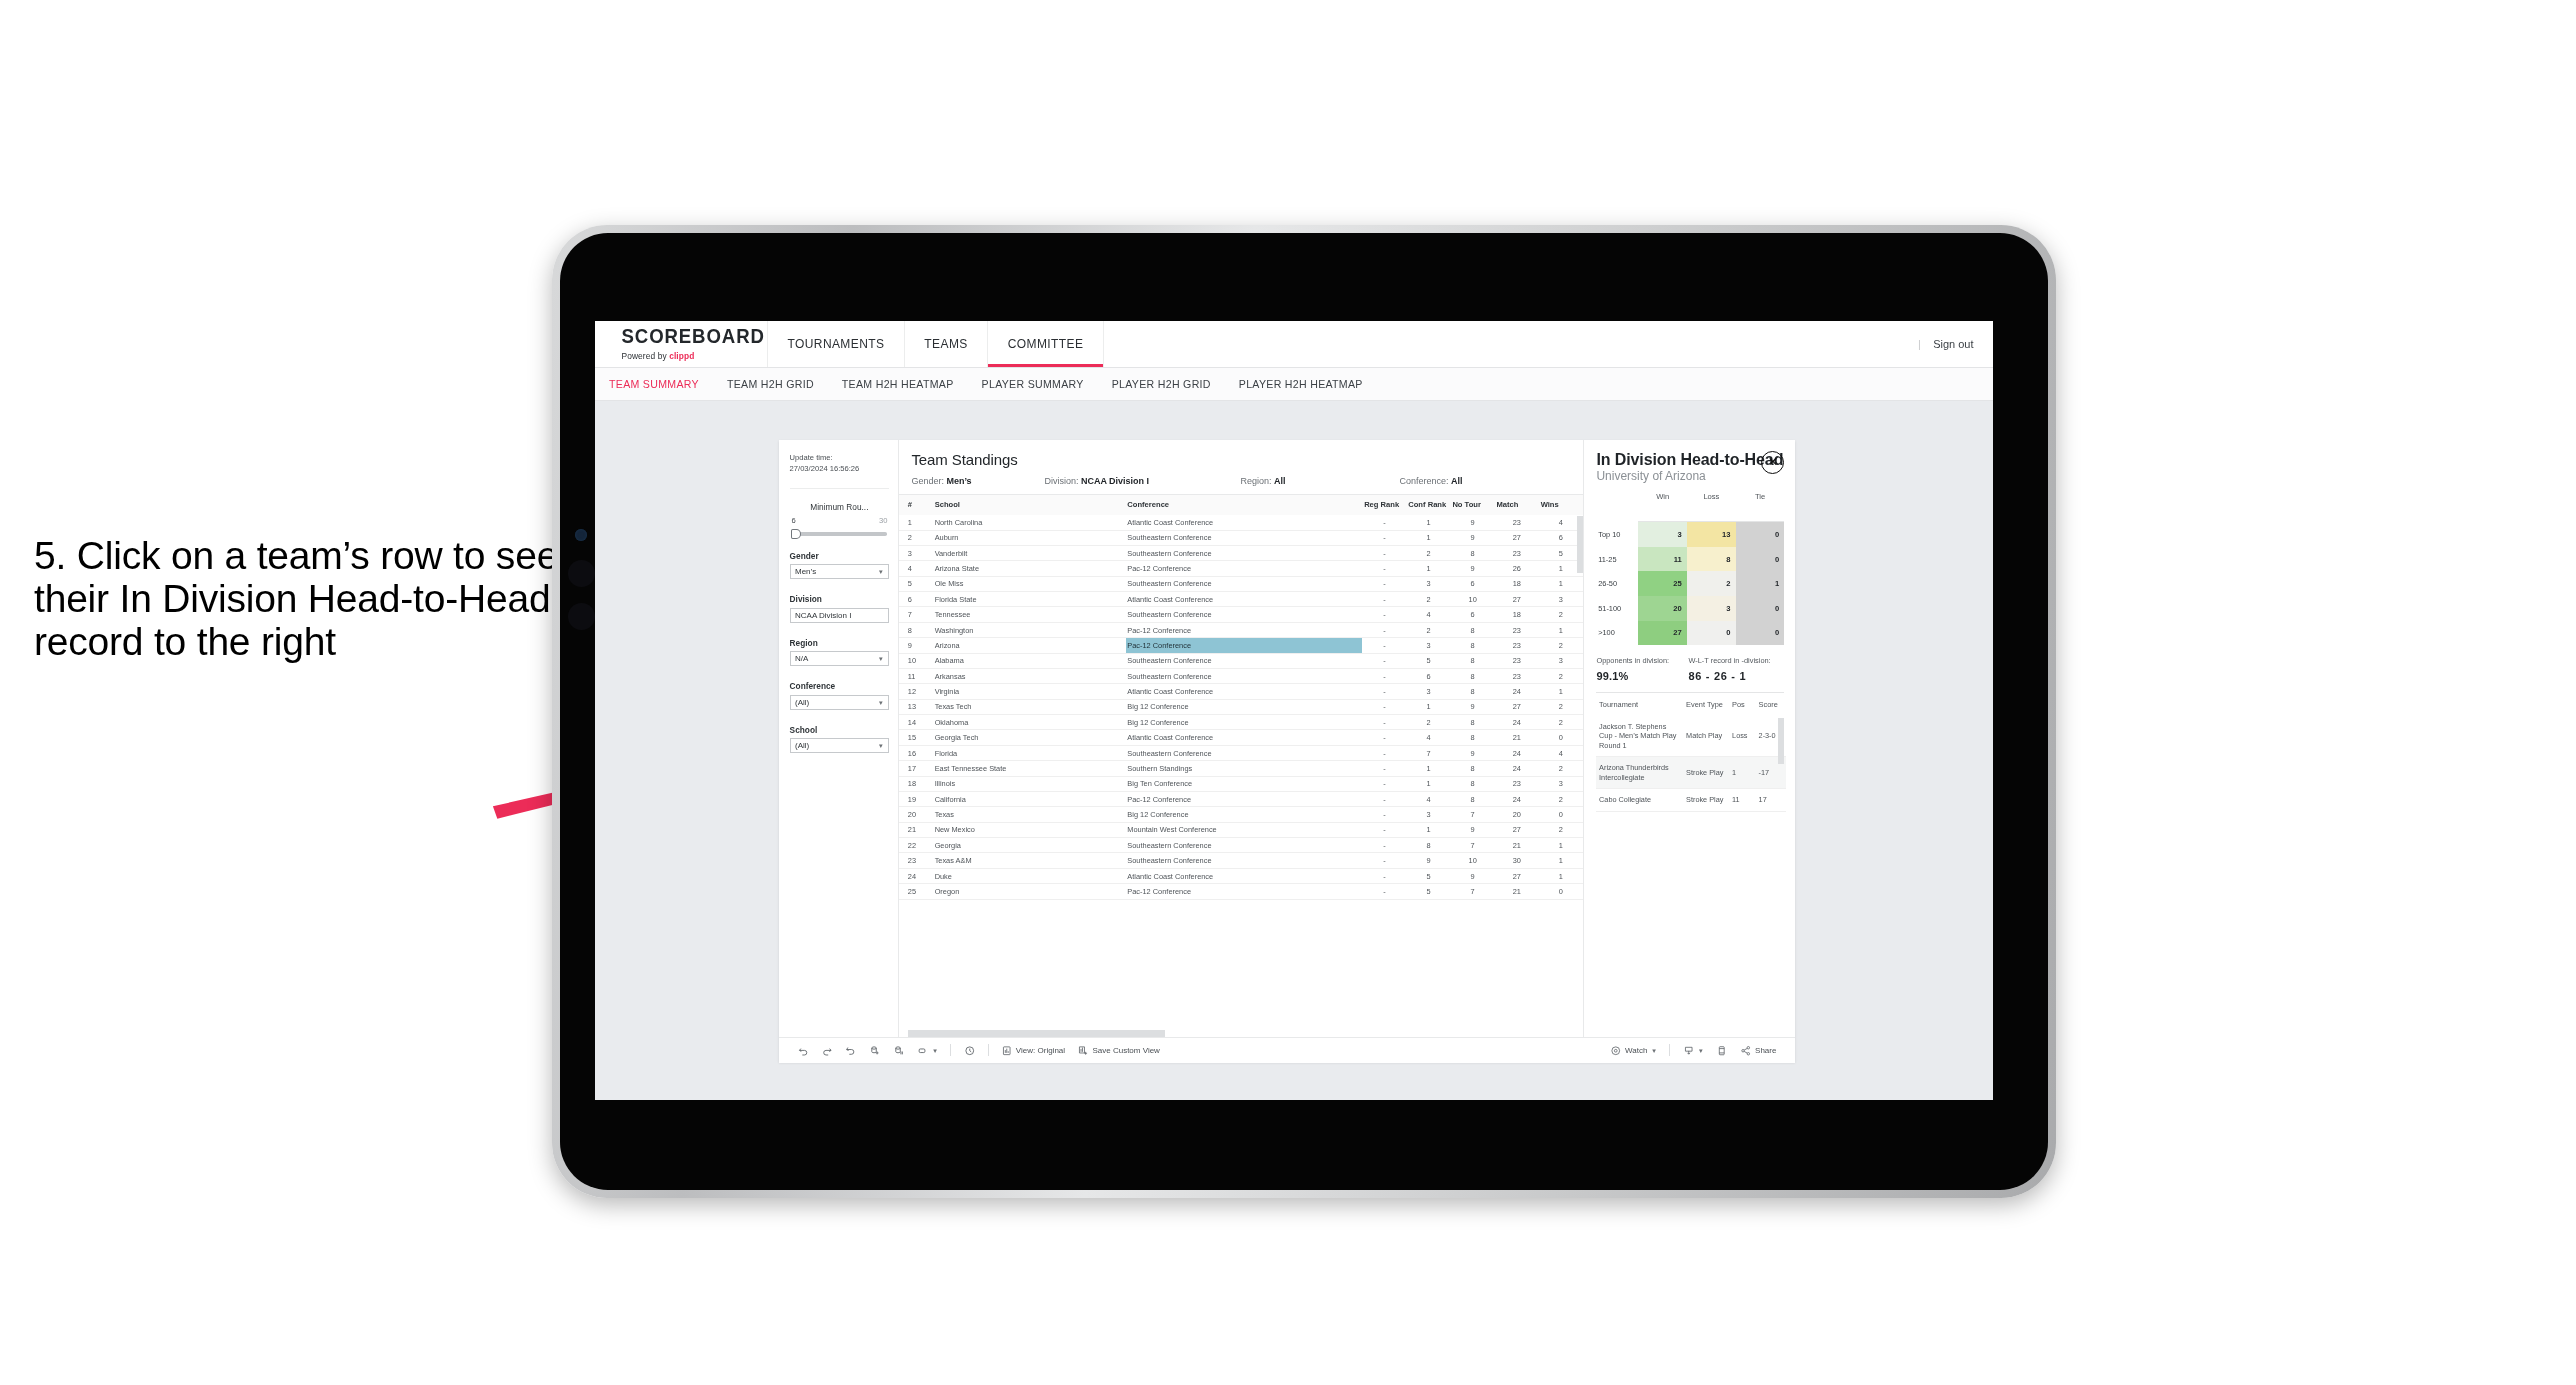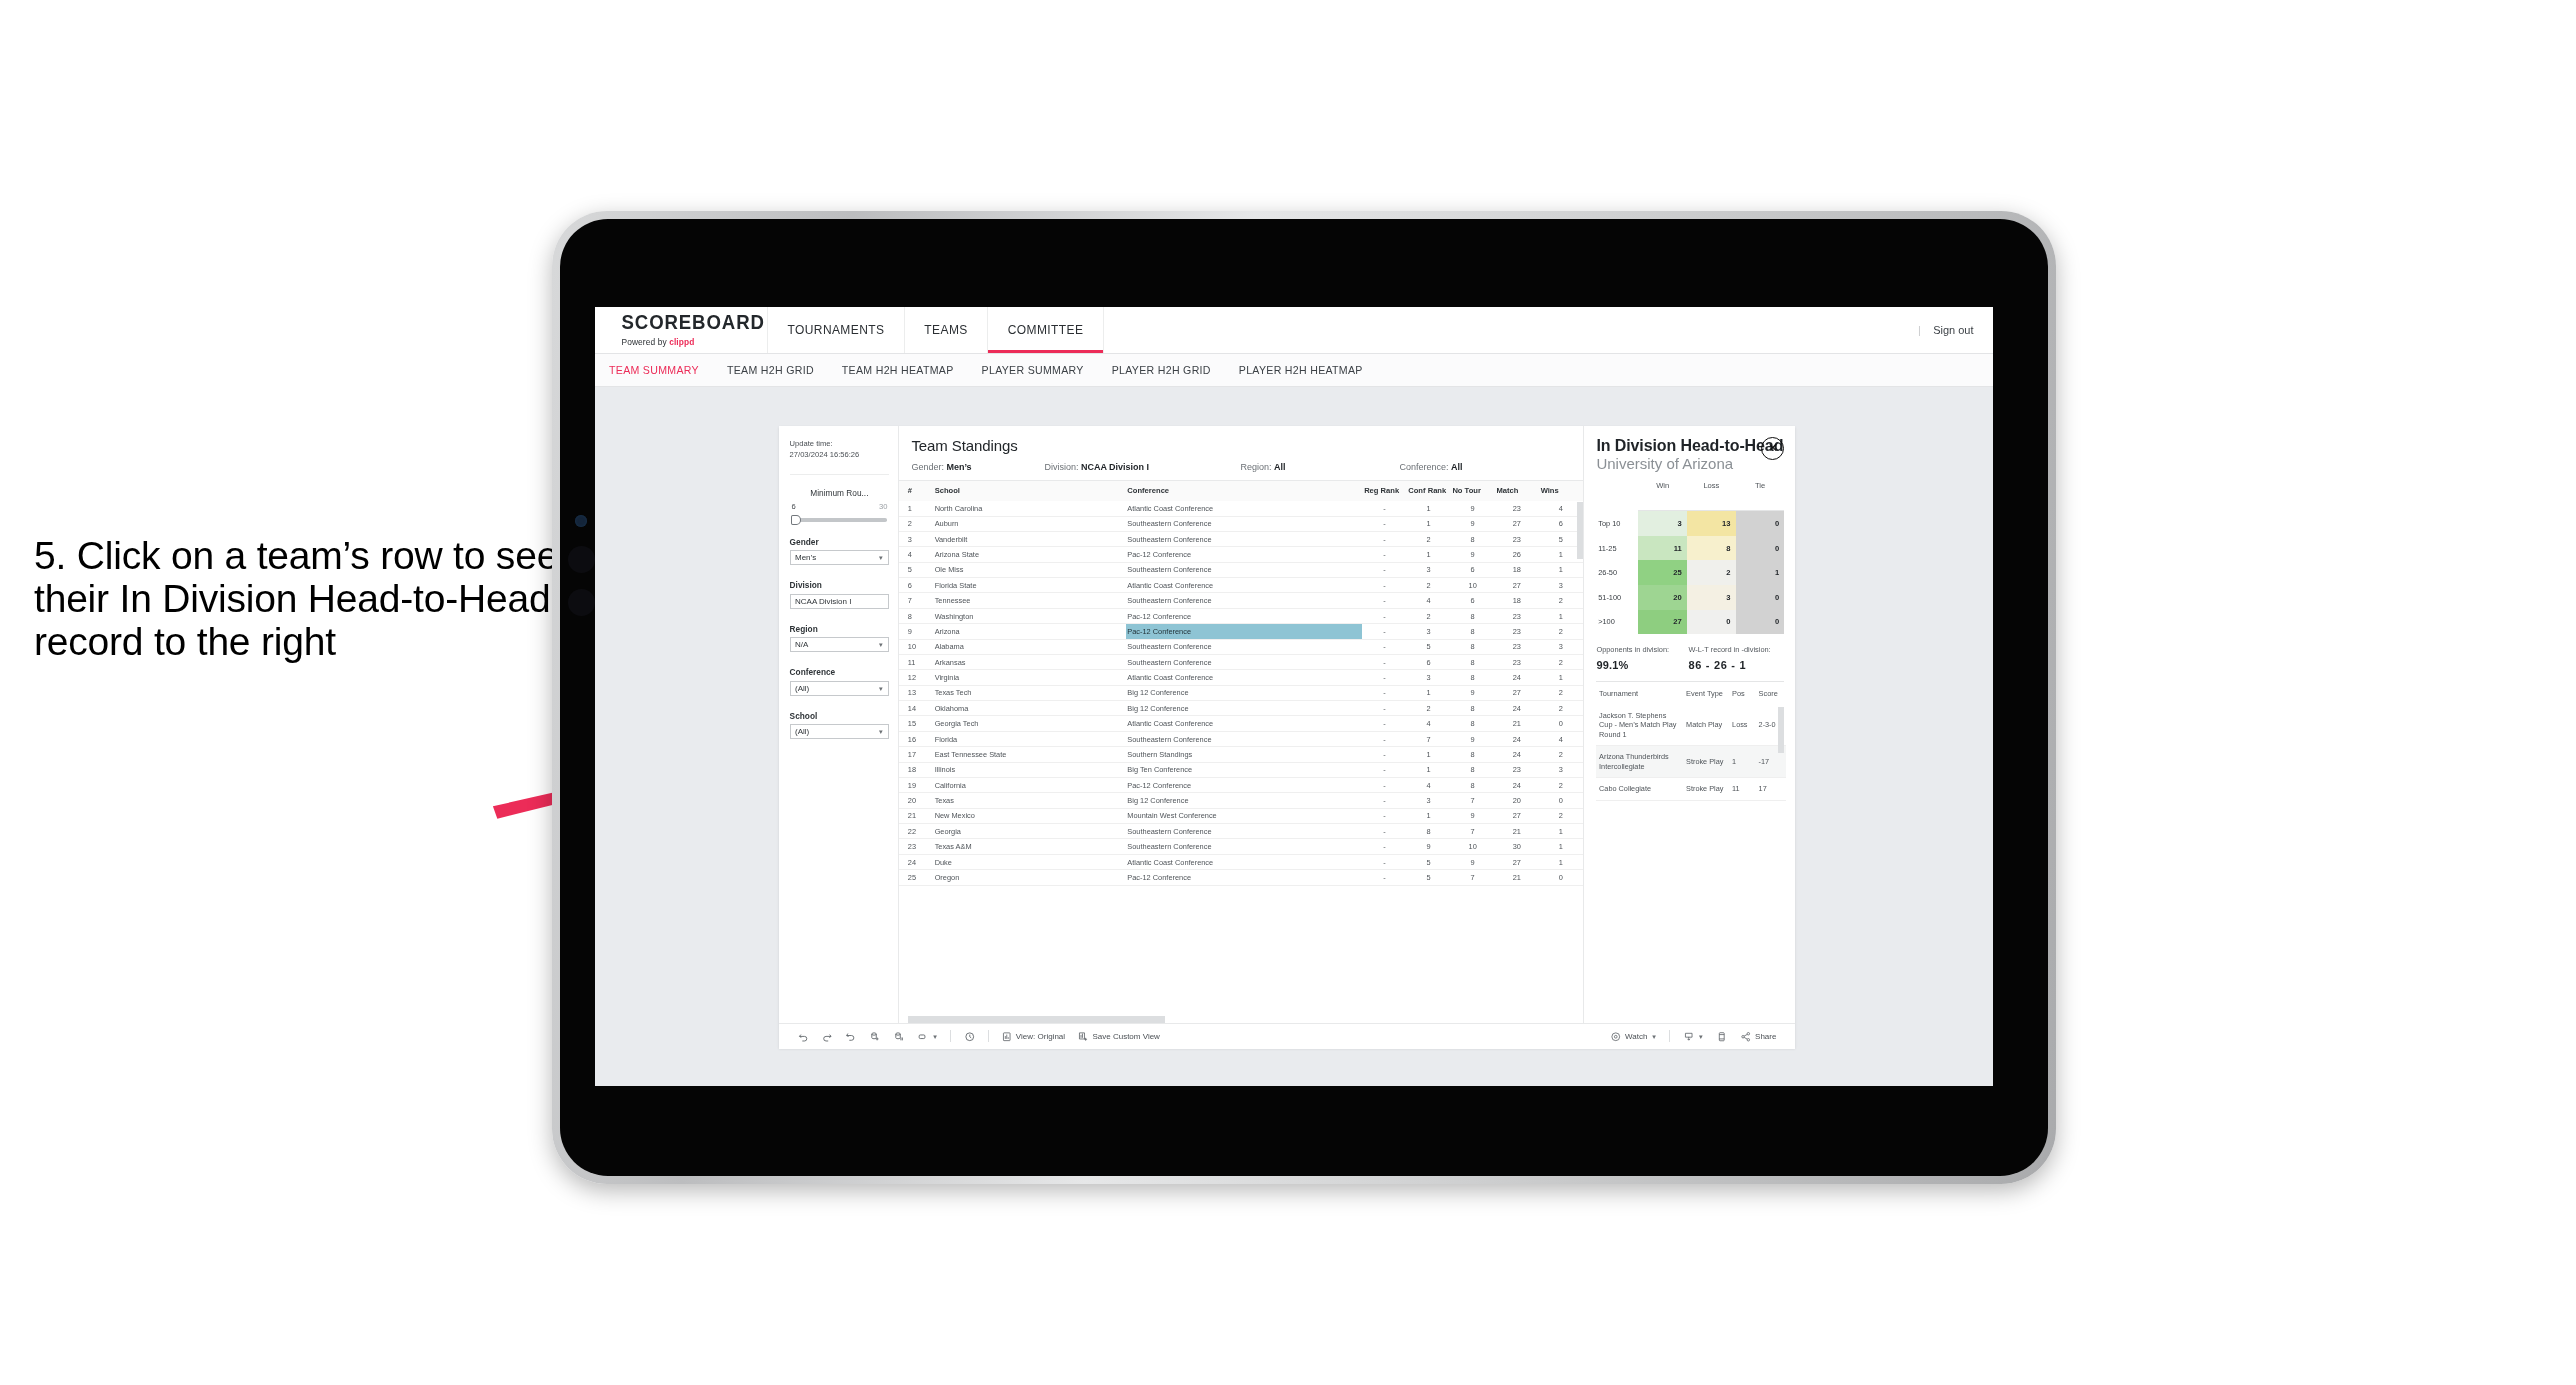--- a/index.html
+++ b/index.html
@@ -22,21 +22,21 @@
     letter-spacing: -0.2px;
     font-family: "Liberation Sans", sans-serif;
   }
 
   
   #arrow { position: absolute; left: 0; top: 0; width: 2576px; height: 1386px; pointer-events: none; }
 
   
   #tablet {
     position: absolute;
-    left: 552px; top: 211px;
+    left: 552px; top: 225px;
     width: 1504px; height: 973px;
     border-radius: 55px;
     background: linear-gradient(100deg,#d8d9da 0%, #bcbdbf 18%, #e6e7e8 42%, #c9cacb 70%, #a9aaac 100%);
     box-shadow: 0 7px 23px rgba(0,0,0,0.28);
     padding: 8px;
   }
   #tablet-inner {
     width: 100%; height: 100%;
     border-radius: 48px;
     background: #050505;
@@ -176,21 +176,21 @@
   .c-conf { width: 161px; }
   .c-num { width: 30px; text-align: center; }
   th.c-num { text-align: center; }
   tr.sel td.c-conf { background: #8ec4d4; color: #23343a; }
   #std-scroll-v { position: absolute; right: 0; top: 21px; width: 6.2px; height: 57px; background: #dcdee0; }
   #std-scroll-h { position: absolute; left: 8.8px; bottom: 0; width: 257px; height: 7px; background: #dcdee0; }
 
   
   #detail { width: 211px; background: #fff; padding: 10.6px 10.6px 0 12.4px; position: relative; }
   #detail-title { font-size: 16px; font-weight: 700; color: #1f2327; letter-spacing: -0.1px; }
-  #detail-sub { font-size: 15px; color: #8b9095; margin-top: 0.9px; }
+  #detail-sub { font-size: 12px; color: #8b9095; margin-top: 0.9px; }
   #close-btn {
     position: absolute; right: 10.6px; top: 10.6px;
     width: 23px; height: 23px; border: 1.9px solid #0d0d0d; border-radius: 50%;
     display: flex; align-items: center; justify-content: center; cursor: pointer;
     font-size: 12.4px; color: #0d0d0d; line-height: 1; font-weight: 400;
   }
   table.h2h { width: 100%; border-collapse: collapse; margin-top: 8.8px; table-layout: fixed; }
   table.h2h th {
     font-size: 7.6px; font-weight: 400; color: #4f5459; text-align: center;
     padding-bottom: 20px; border-bottom: 0.9px solid #e4e5e6;

